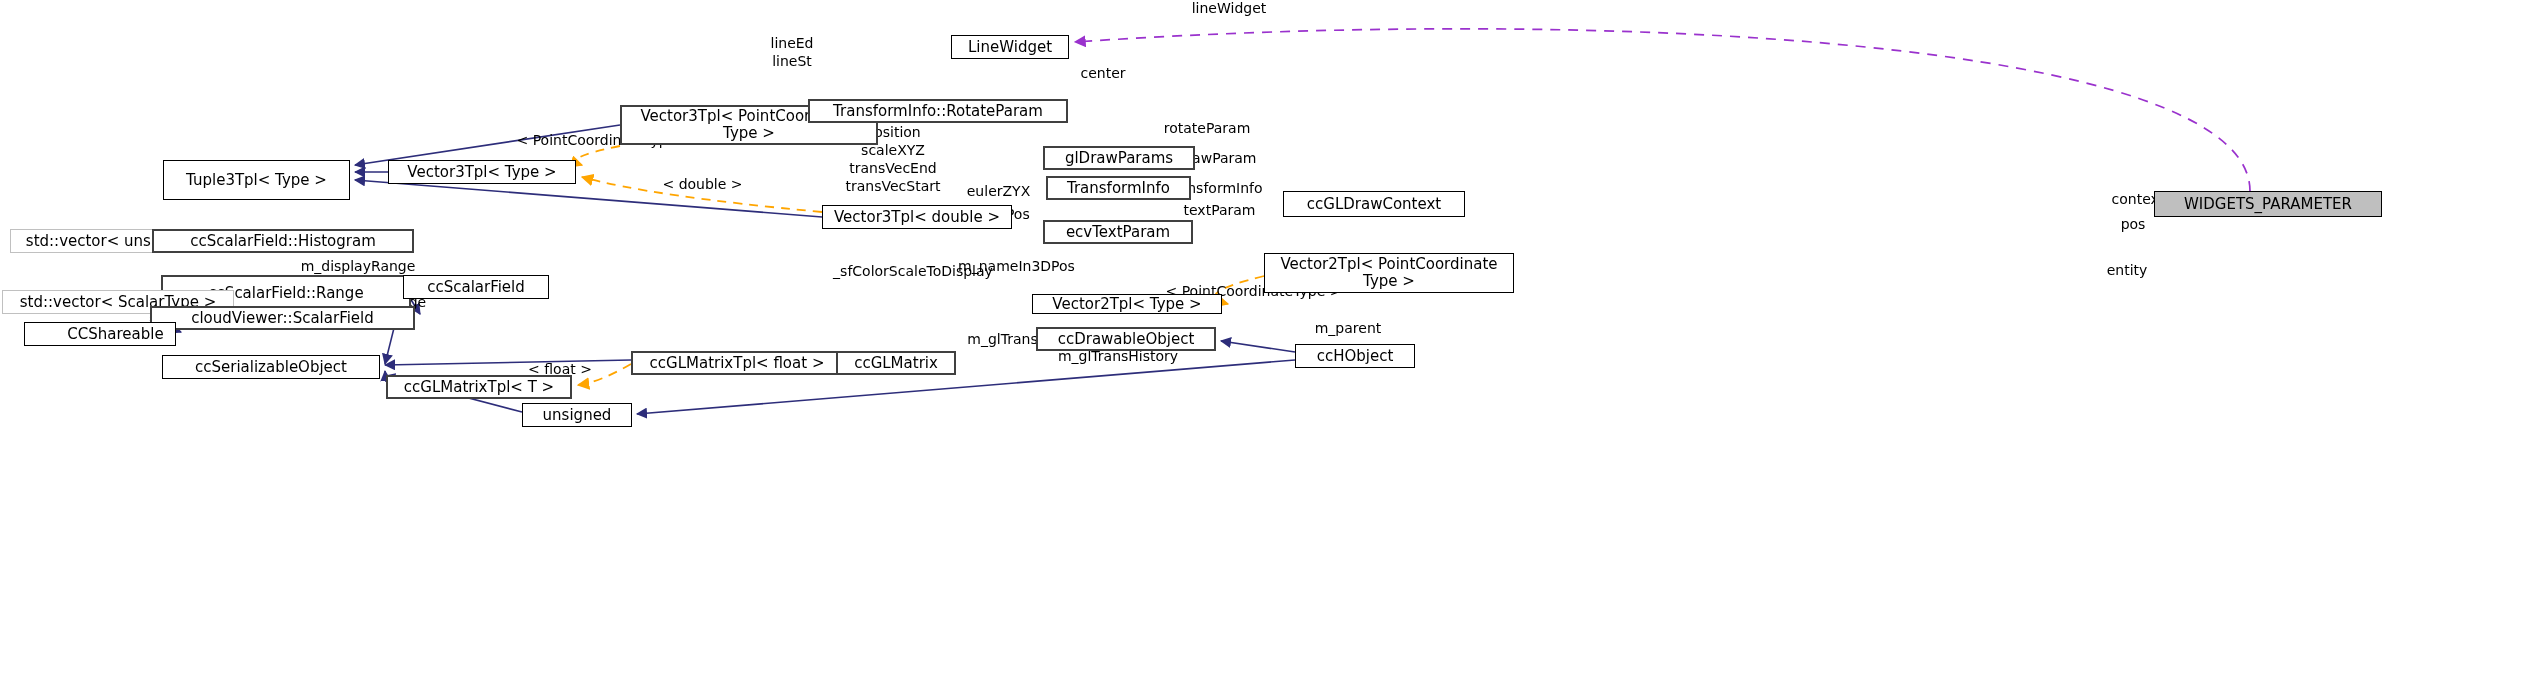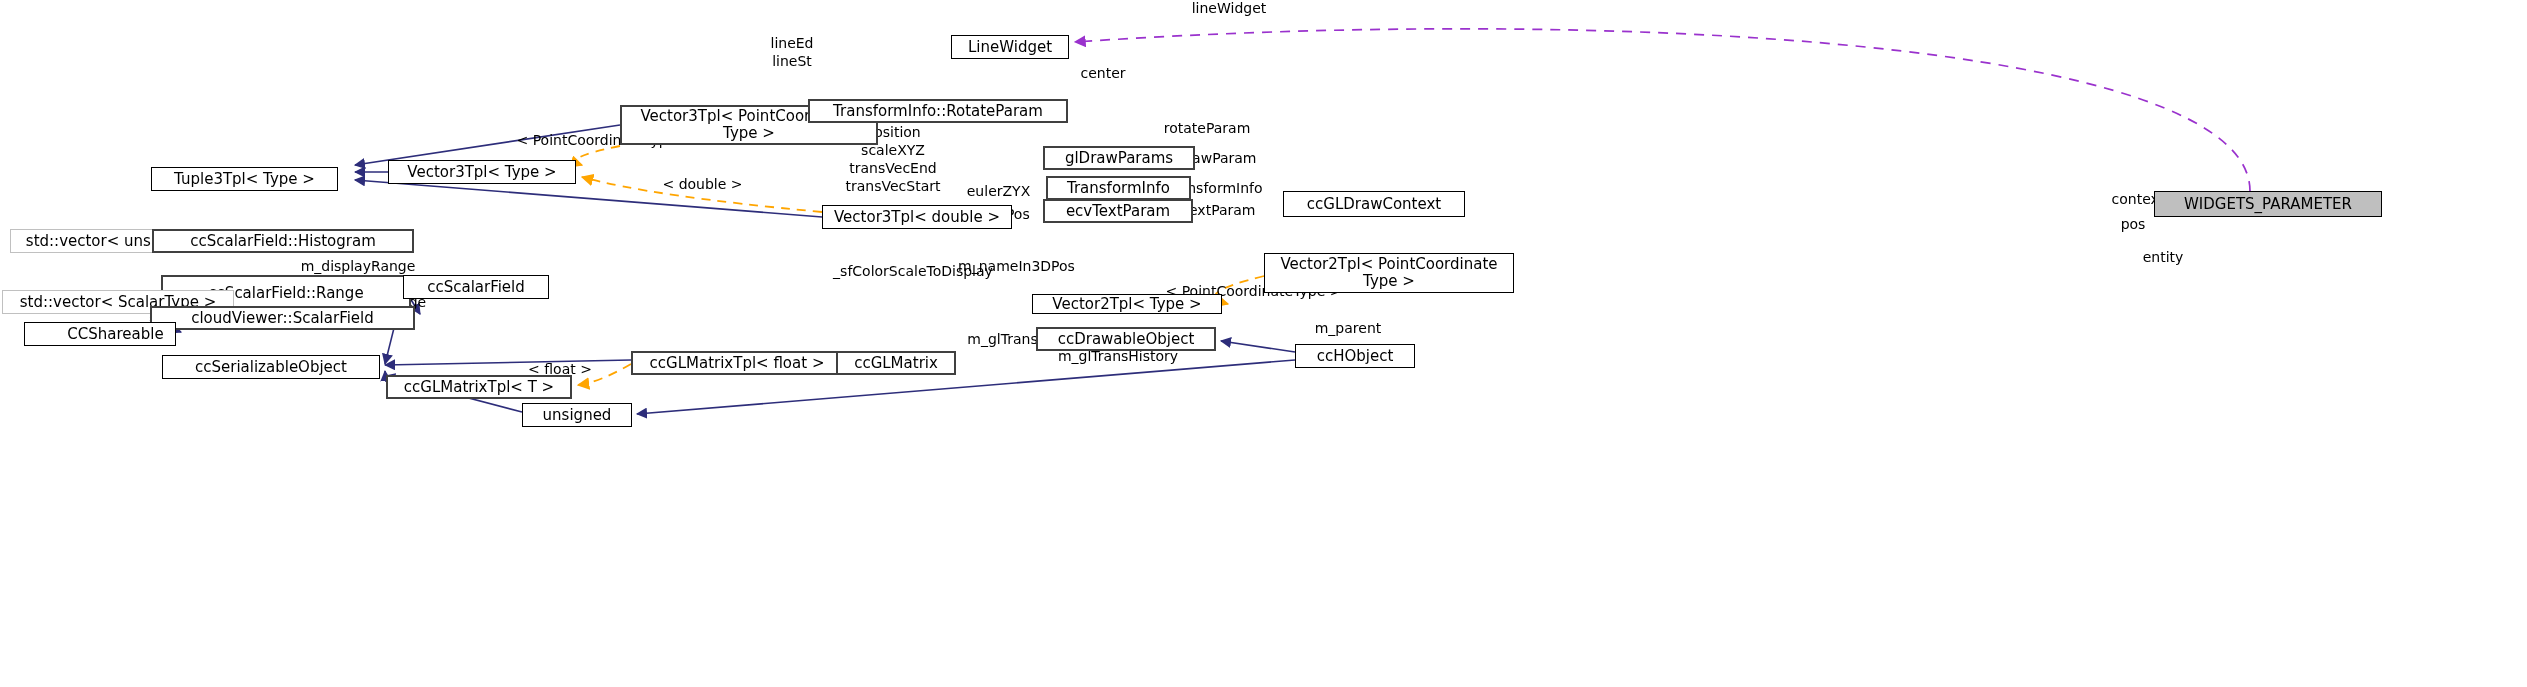--- a/index.html
+++ b/index.html
@@ -162,38 +162,38 @@
       <path d="M 1283 210 C 1200 250 1050 250 1017 224"></path>
        ccGLMatrix --&gt;
       <path d="M 1295 352 C 1200 350 1100 342 961 356"></path>
        ccGLMatrix --&gt;
       <path d="M 1295 358 C 1200 366 1100 366 961 362"></path>
        ccHObject (self-ish, drawn as arc) --&gt;
       <path d="M 1355 344 C 1355 330 1340 326 1330 330"></path>
     </double></pointcoordinatetype></double></double></pointcoordinatetype></pointcoordinatetype></pointcoordinatetype></pointcoordinatetype></g>
   </svg>
 
-  <div class="node plain" style="left:151px;top:160px;width:187px;height:24px;margin-top:7px;">Tuple3Tpl&lt; Type &gt;</div>
+  <div class="node plain" style="left:163px;top:160px;width:187px;height:40px;">Tuple3Tpl&lt; Type &gt;</div>
 
   <div class="node plain" style="left:388px;top:160px;width:188px;height:24px;">Vector3Tpl&lt; Type &gt;</div>
 
   <div class="node thick" style="left:620px;top:105px;width:258px;height:40px;">Vector3Tpl&lt; PointCoordinate
 Type &gt;</div>
 
   <div class="node plain" style="left:822px;top:205px;width:190px;height:24px;text-align:right;">Vector3Tpl&lt; double &gt;</div>
 
   <div class="node plain" style="left:951px;top:35px;width:118px;height:24px;">LineWidget</div>
 
   <div class="node thick" style="left:808px;top:99px;width:260px;height:24px;">TransformInfo::RotateParam</div>
 
   <div class="node thick" style="left:1043px;top:146px;width:152px;height:24px;">glDrawParams</div>
 
   <div class="node thick" style="left:1046px;top:176px;width:145px;height:24px;">TransformInfo</div>
 
-  <div class="node thick" style="left:1043px;top:199px;width:150px;height:24px;">ecvTextParam</div>
+  <div class="node thick" style="left:1043px;top:220px;width:150px;height:24px;">ecvTextParam</div>
 
   <div class="node plain" style="left:1283px;top:191px;width:182px;height:26px;">ccGLDrawContext</div>
 
   <div class="node highlight" style="left:2154px;top:191px;width:228px;height:26px;">WIDGETS_PARAMETER</div>
 
   <div class="node plain" style="left:1264px;top:253px;width:250px;height:40px;">Vector2Tpl&lt; PointCoordinate
 Type &gt;</div>
 
   <div class="node plain" style="left:1032px;top:294px;width:190px;height:20px;">Vector2Tpl&lt; Type &gt;</div>
 
@@ -248,21 +248,21 @@
   <div class="edge-label" style="left:1172px;top:202px;width:95px;">textParam</div>
 
   <div class="edge-label" style="left:956px;top:183px;width:85px;text-align:center;">eulerZYX</div>
 
   <div class="edge-label" style="left:969px;top:206px;width:70px;">textPos</div>
 
   <div class="edge-label" style="left:2103px;top:191px;width:70px;">context</div>
 
   <div class="edge-label" style="left:2113px;top:216px;width:40px;">pos</div>
 
-  <div class="edge-label" style="left:2099px;top:249px;width:56px;margin-left:36px;">entity</div>
+  <div class="edge-label" style="left:2099px;top:262px;width:56px;">entity</div>
 
   <div class="edge-label" style="left:497px;top:132px;width:215px;">&lt; PointCoordinateType &gt;</div>
 
   <div class="edge-label" style="left:655px;top:176px;width:95px;">&lt; double &gt;</div>
 
   <div class="edge-label" style="left:1146px;top:283px;width:215px;">&lt; PointCoordinateType &gt;</div>
 
   <div class="edge-label" style="left:288px;top:230px;width:120px;">m_histogram</div>
 
   <div class="edge-label multiline" style="left:268px;top:257px;width:180px;">m_displayRange

